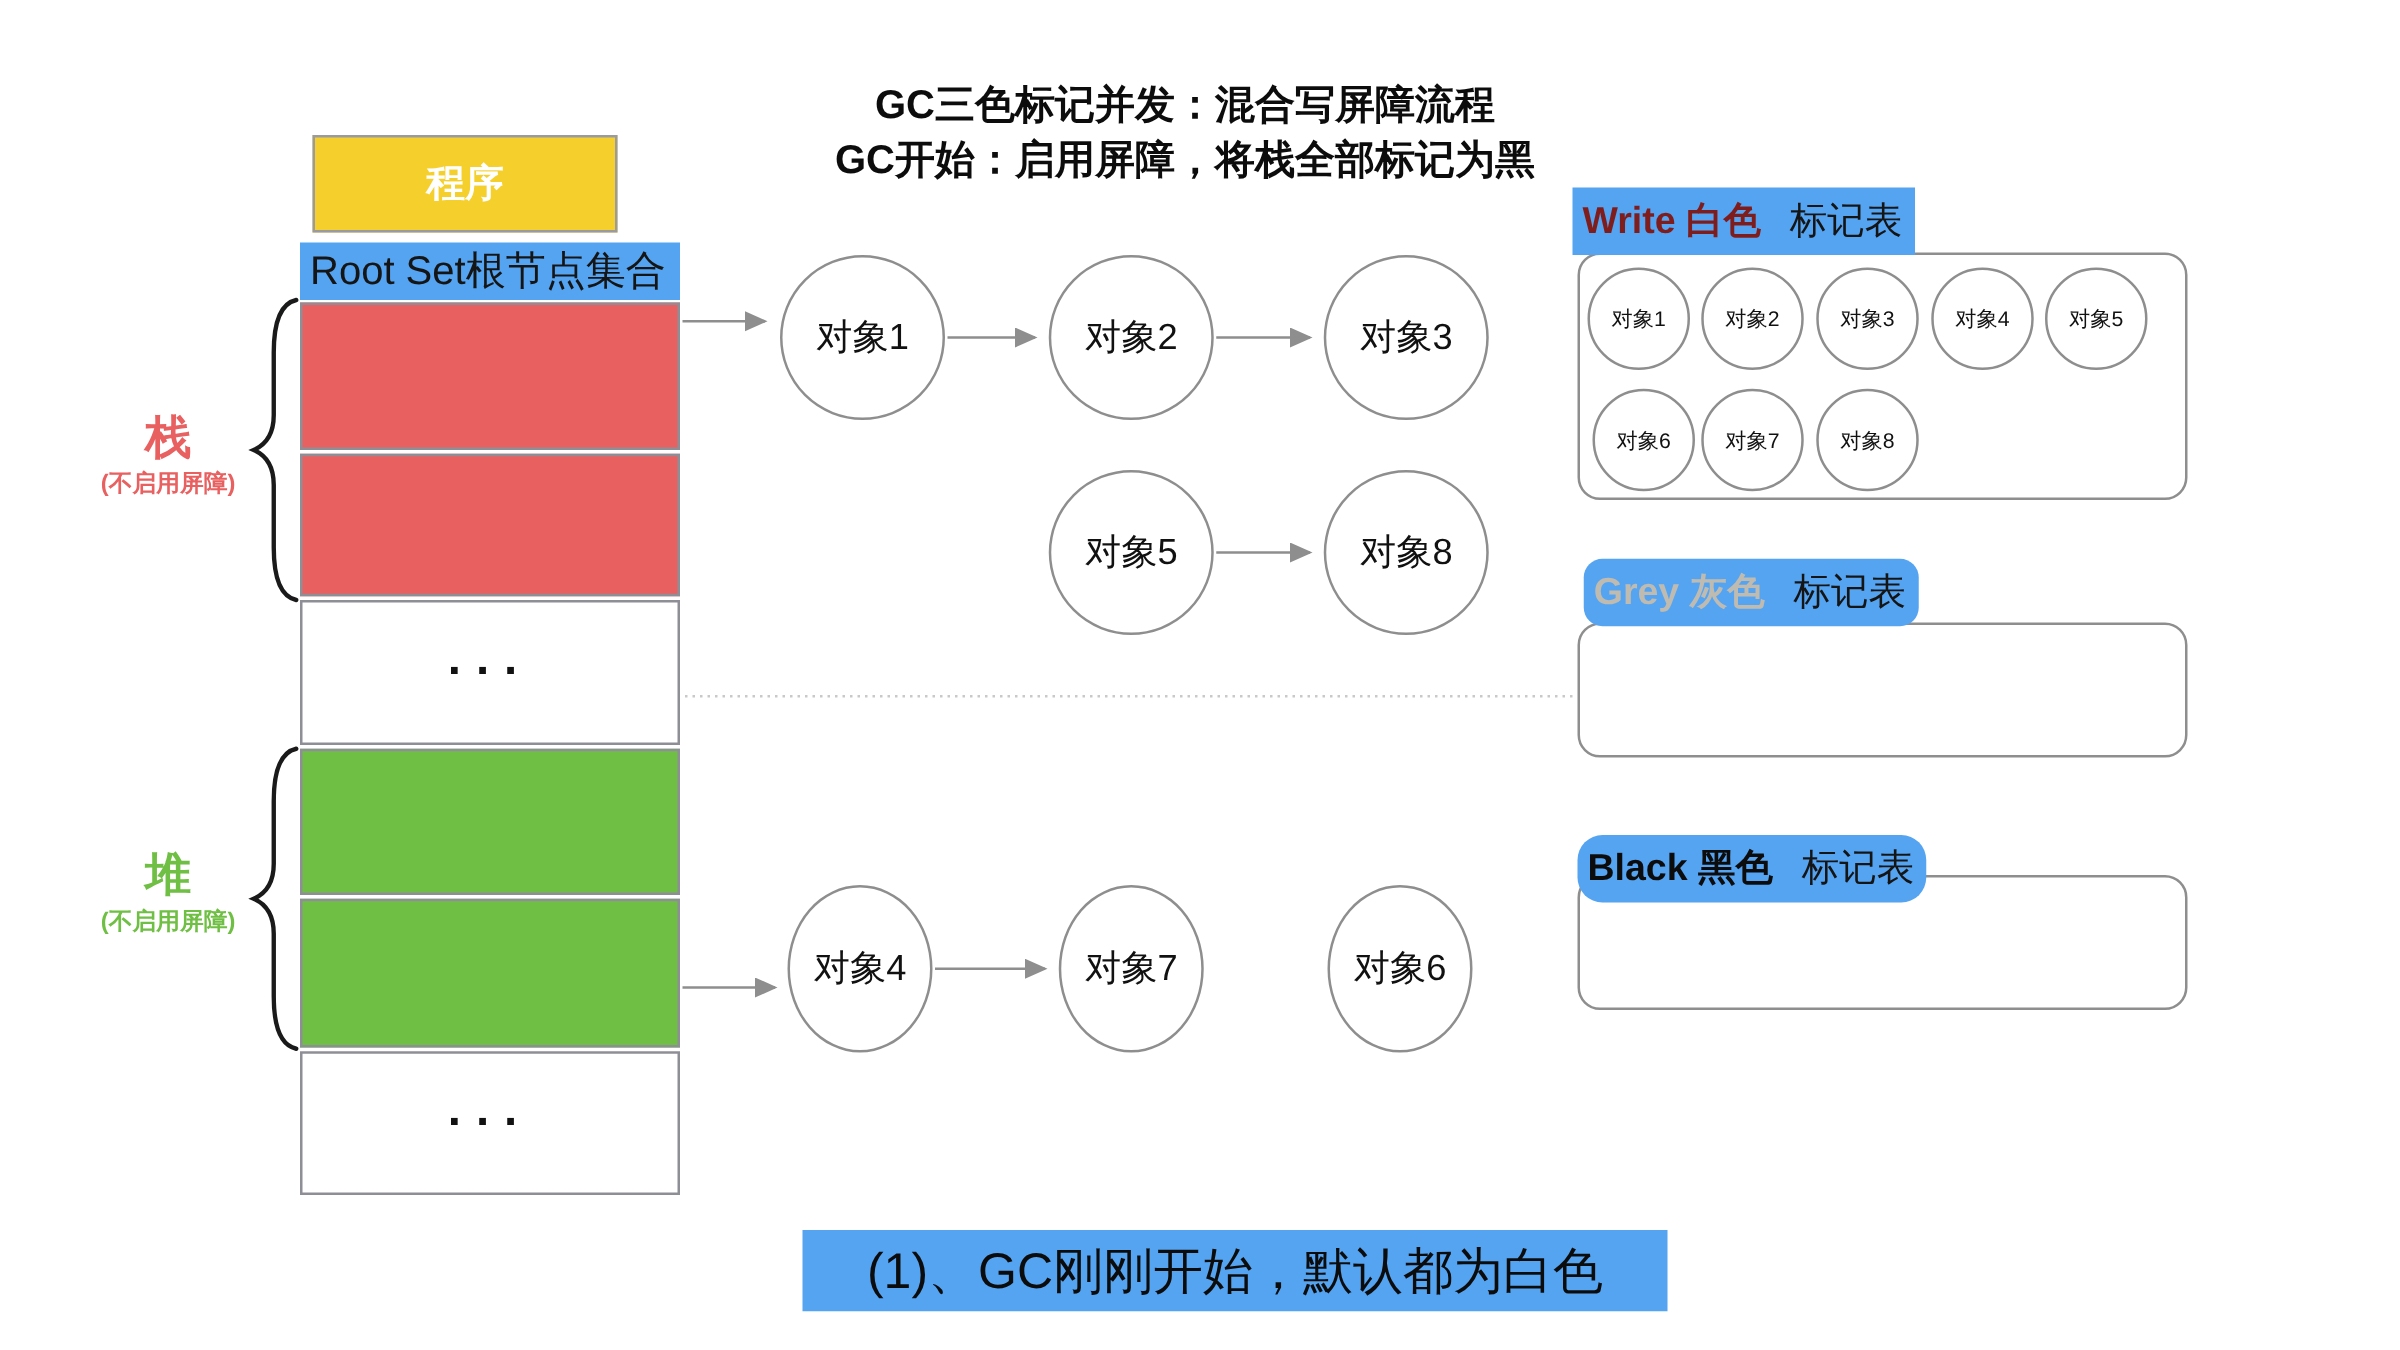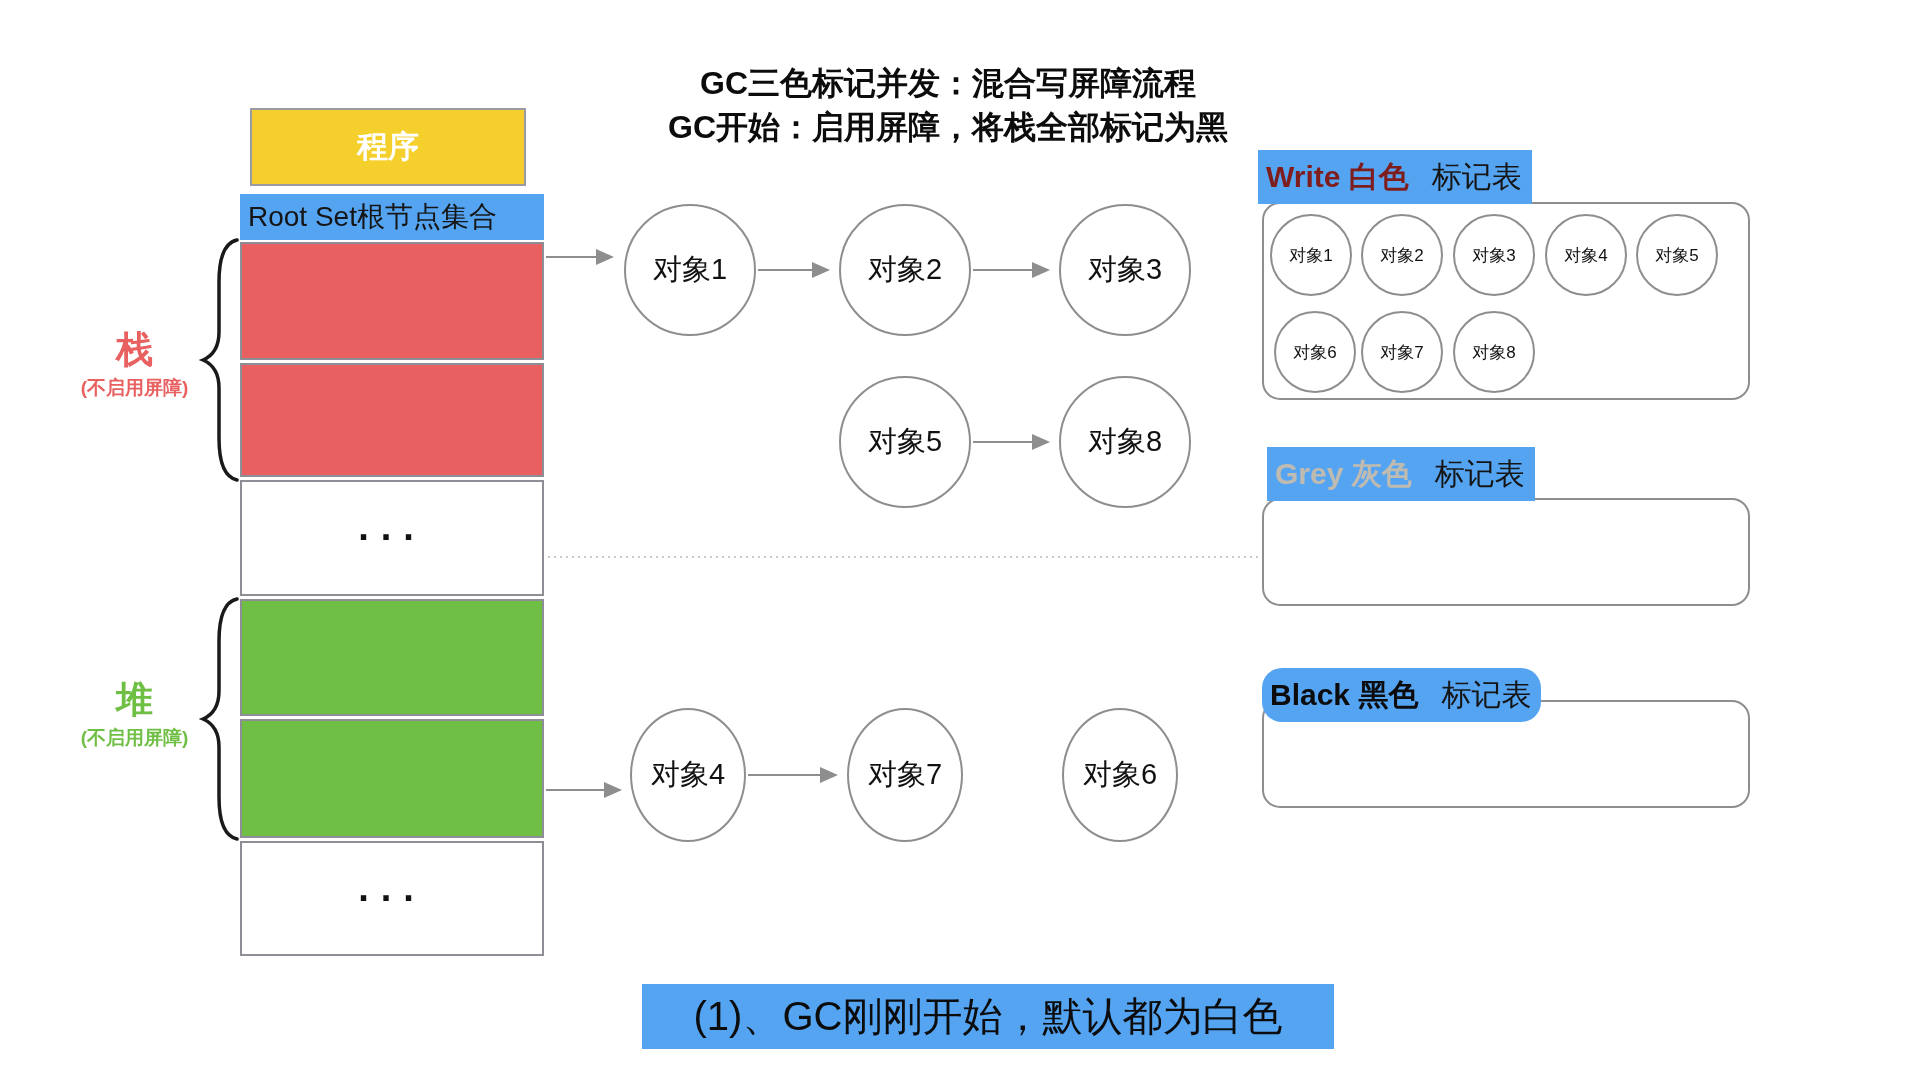--- a/index.html
+++ b/index.html
@@ -5,25 +5,25 @@
   html,body { margin:0; padding:0; background:#fff; }
   .canvas {
     position:relative; width:1920px; height:1080px; background:#fff;
     font-family:"Liberation Sans", sans-serif; overflow:hidden; color:#111;
   }
   
   .title { position:absolute; left:448px; top:33px; width:1000px; text-align:center;
            font-weight:bold; font-size:32px; line-height:44px; color:#0c0c0c;margin-top:28px; }
   
   .block { position:absolute; left:240px; width:304px; box-sizing:border-box; }
-  .program { left:250px; top:108px; width:276px; height:78px; background:var(--yellow,#f5d02d);
+  .program { left:250px; top:108px; width:244px; height:78px; background:var(--yellow,#f5d02d);
              border:2px solid #999aa2; display:flex; align-items:center; justify-content:center;
              color:#fff; font-weight:bold; font-size:31px; }
   .rootset { top:194px; height:46px; background:var(--blue,#55a4f2); display:flex; align-items:center;
-             padding-left:8px; font-size:28px; color:#151515; }
+             padding-left:8px; font-size:32px; color:#151515; }
   .slot { border:2px solid #8e8e96; }
   .red1   { top:242px; height:118px; background:var(--red,#e86060); }
   .red2   { top:363px; height:114px; background:var(--red,#e86060); }
   .white1 { top:480px; height:116px; background:#fff; }
   .green1 { top:599px; height:117px; background:var(--green,#70bf45); }
   .green2 { top:719px; height:119px; background:var(--green,#70bf45); }
   .white2 { top:841px; height:115px; background:#fff; }
   .dots { position:absolute; left:240px; width:304px; text-align:center; font-weight:bold;
           font-size:38px; letter-spacing:12px; line-height:38px; height:38px; color:#111; }
   .dots1 { top:508px; } .dots2 { top:869px; }
@@ -126,21 +126,21 @@
   <div class="tbox wbox"></div>
   <div class="wnode" style="left:1270px;top:214px;">对象1</div>
   <div class="wnode" style="left:1361px;top:214px;">对象2</div>
   <div class="wnode" style="left:1453px;top:214px;">对象3</div>
   <div class="wnode" style="left:1545px;top:214px;">对象4</div>
   <div class="wnode" style="left:1636px;top:214px;">对象5</div>
   <div class="wnode" style="left:1274px;top:311px;">对象6</div>
   <div class="wnode" style="left:1361px;top:311px;">对象7</div>
   <div class="wnode" style="left:1453px;top:311px;">对象8</div>
 
-  <div class="thead" style="left:1267px;top:447px;">
+  <div class="thead" style="left:1267px;top:447px;border-radius:15px;">
     <span class="hl grey-hl">Grey 灰色</span><span class="rest">标记表</span>
   </div>
   <div class="tbox gbox"></div>
 
   <div class="thead" style="left:1262px;top:668px;border-radius:20px;">
     <span class="hl black-hl">Black 黑色</span><span class="rest">标记表</span>
   </div>
   <div class="tbox bbox"></div>
 
   <div class="caption">(1)、GC刚刚开始，默认都为白色</div>

